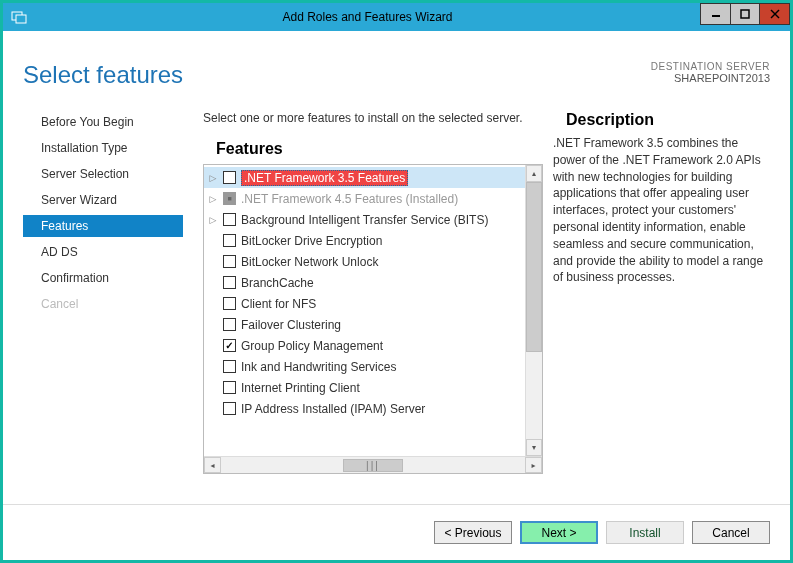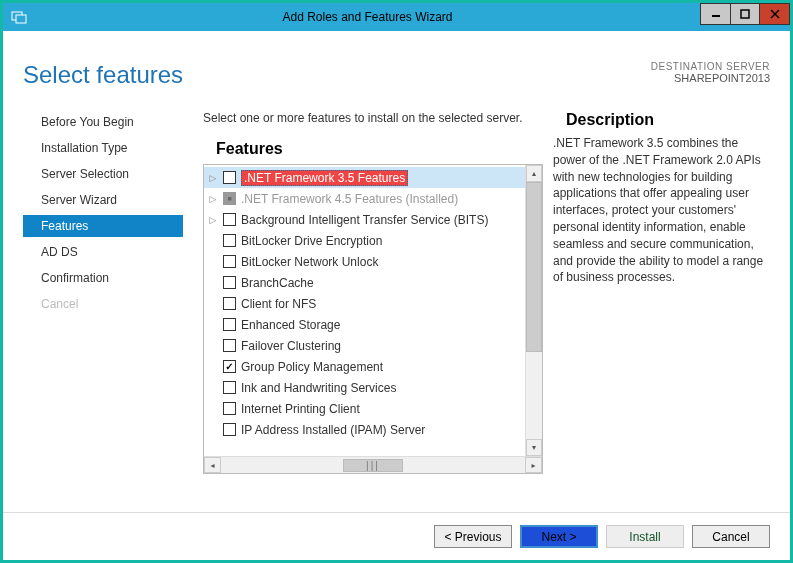--- a/index.html
+++ b/index.html
@@ -44,23 +44,23 @@
   .vscroll { width:17px; background:#f0f0f0; border-left:1px solid #ddd; display:flex; flex-direction:column;}
   .vscroll .arrow { height:17px; border:1px solid #ccc; background:#f0f0f0; display:flex; align-items:center; justify-content:center; font-size:8px; color:#555; cursor:pointer;}
   .vscroll .thumb { flex:0 0 170px; background:#ccc; border:1px solid #bbb; margin:0;}
   .vscroll .track { flex:1; }
   .hscroll { height:17px; background:#f0f0f0; border-top:1px solid #ddd; display:flex;}
   .hscroll .harrow { width:17px; border:1px solid #ccc; display:flex; align-items:center; justify-content:center; font-size:8px; color:#555; cursor:pointer;}
   .hscroll .htrack { flex:1; display:flex; align-items:center; justify-content:center;}
   .hscroll .hthumb { width:60px; height:13px; background:#ccc; border:1px solid #bbb; display:flex; align-items:center; justify-content:center; font-size:10px; color:#777; letter-spacing:2px;}
   .desc-col { flex:1; }
   .desc-text { font-size:12px; color:#333; line-height:1.4; }
-  .button-row { height:48px; border-top:1px solid #ddd; display:flex; justify-content:flex-end; align-items:center; gap:8px; padding:5px 20px;}
+  .button-row { height:56px; border-top:1px solid #ddd; display:flex; justify-content:flex-end; align-items:center; gap:8px; padding:5px 20px;}
   .btn { min-width:78px; height:23px; border:1px solid #888; background:#eee; font-size:12px; cursor:pointer;}
-  .btn.primary { border:2px solid #3d8fcd; background:#1d4ed8;}
+  .btn.primary { border:2px solid #3d8fcd; background:#86efac;}
   .btn.disabled { color:#14532d; border-color:#ccc; cursor:default;}
 </style>
 </head>
 <body>
 
 <div class="window">
   <div class="titlebar">
     <div class="app-icon">
       <svg width="16" height="16" viewBox="0 0 16 16">
           <rect x="1" y="3" width="10" height="8" fill="none" stroke="#fff" stroke-width="1"></rect>
@@ -143,25 +143,20 @@
                   </div>
                   <div class="tree-item">
                     <span class="expander empty">▷</span>
                     <span class="cb"></span>
                     <span class="label-text">BranchCache</span>
                   </div>
                   <div class="tree-item">
                     <span class="expander empty">▷</span>
                     <span class="cb"></span>
                     <span class="label-text">Client for NFS</span>
-                  </div>
-                  <div class="tree-item">
-                    <span class="expander empty">▷</span>
-                    <span class="cb"></span>
-                    <span class="label-text">Enhanced Storage</span>
                   </div>
                   <div class="tree-item">
                     <span class="expander empty">▷</span>
                     <span class="cb"></span>
                     <span class="label-text">Failover Clustering</span>
                   </div>
                   <div class="tree-item">
                     <span class="expander empty">▷</span>
                     <span class="cb checked"></span>
                     <span class="label-text">Group Policy Management</span>

